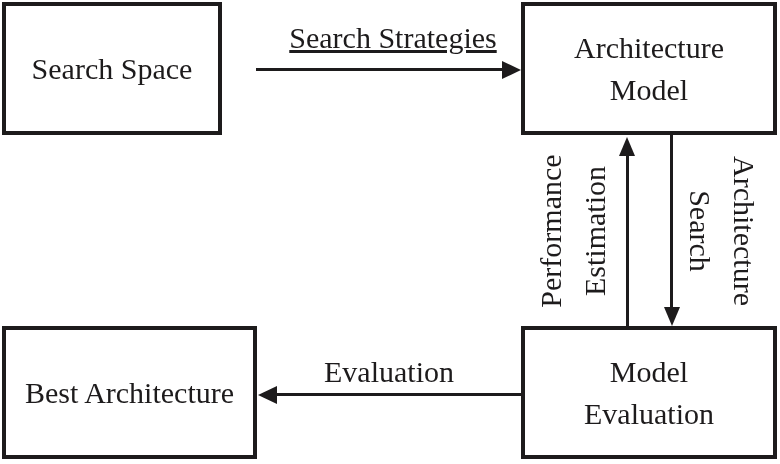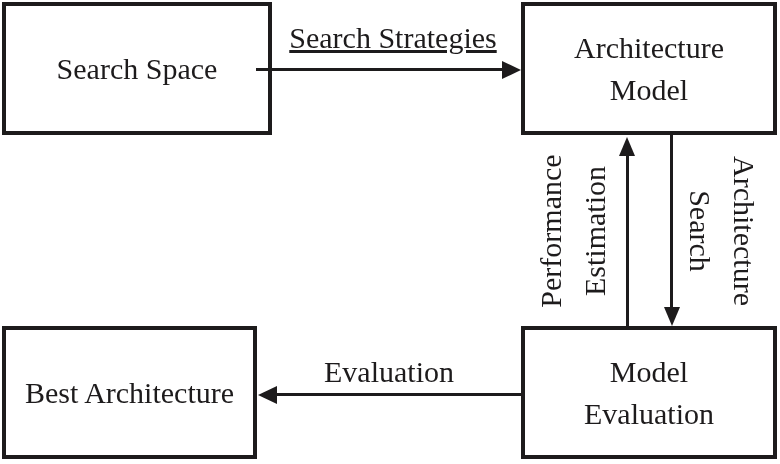--- a/index.html
+++ b/index.html
@@ -15,21 +15,21 @@
     position: absolute;
     box-sizing: border-box;
     border: 4px solid var(--ink, #1d1b1c);
     background: var(--bg, #ffffff);
     display: flex; flex-direction: column;
     align-items: center; justify-content: center;
     text-align: center;
     font-size: 30px; line-height: 42px;
     white-space: nowrap;
   }
-  #node-search-space      { left: 2px;   top: 2px;   width: 270px; height: 133px; }
+  #node-search-space      { left: 2px;   top: 2px;   width: 220px; height: 133px; }
   #node-architecture-model{ left: 521px; top: 2px;   width: 256px; height: 133px; }
   #node-best-architecture { left: 2px;   top: 326px; width: 255px; height: 133px; }
   #node-model-evaluation  { left: 521px; top: 326px; width: 256px; height: 133px; }
 
   .h-line { position: absolute; height: 3px; background: var(--ink, #1d1b1c); }
   .v-line { position: absolute; width: 3px;  background: var(--ink, #1d1b1c); }
   .tri    { position: absolute; width: 0; height: 0; }
 
   #edge-search-strategies-line { left: 256px; top: 68px;  width: 250px; }
   #arrow-right-icon { left: 502px; top: 61px;

